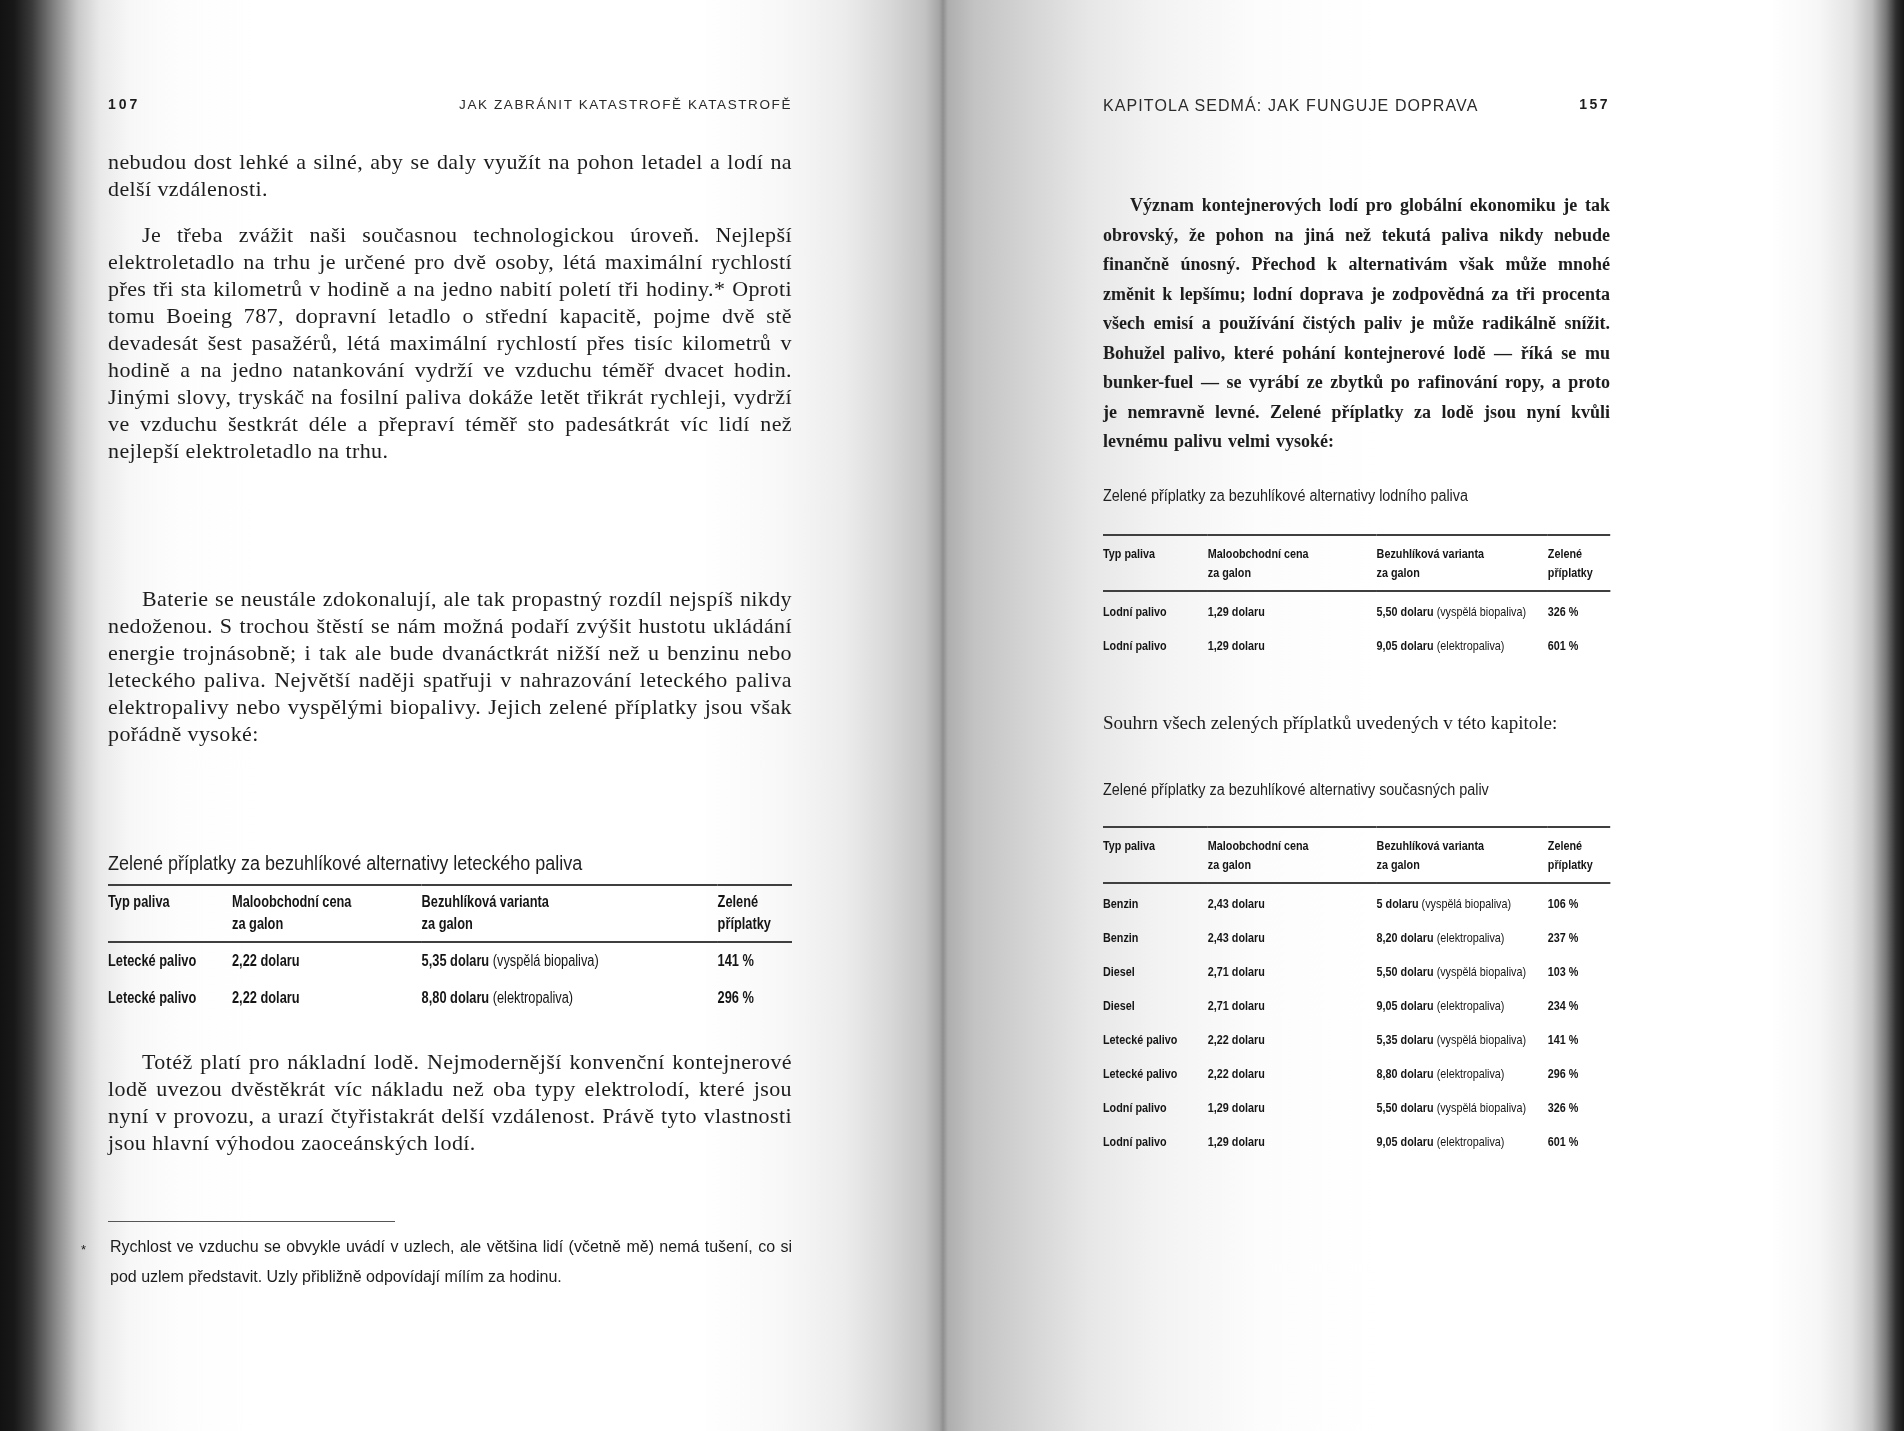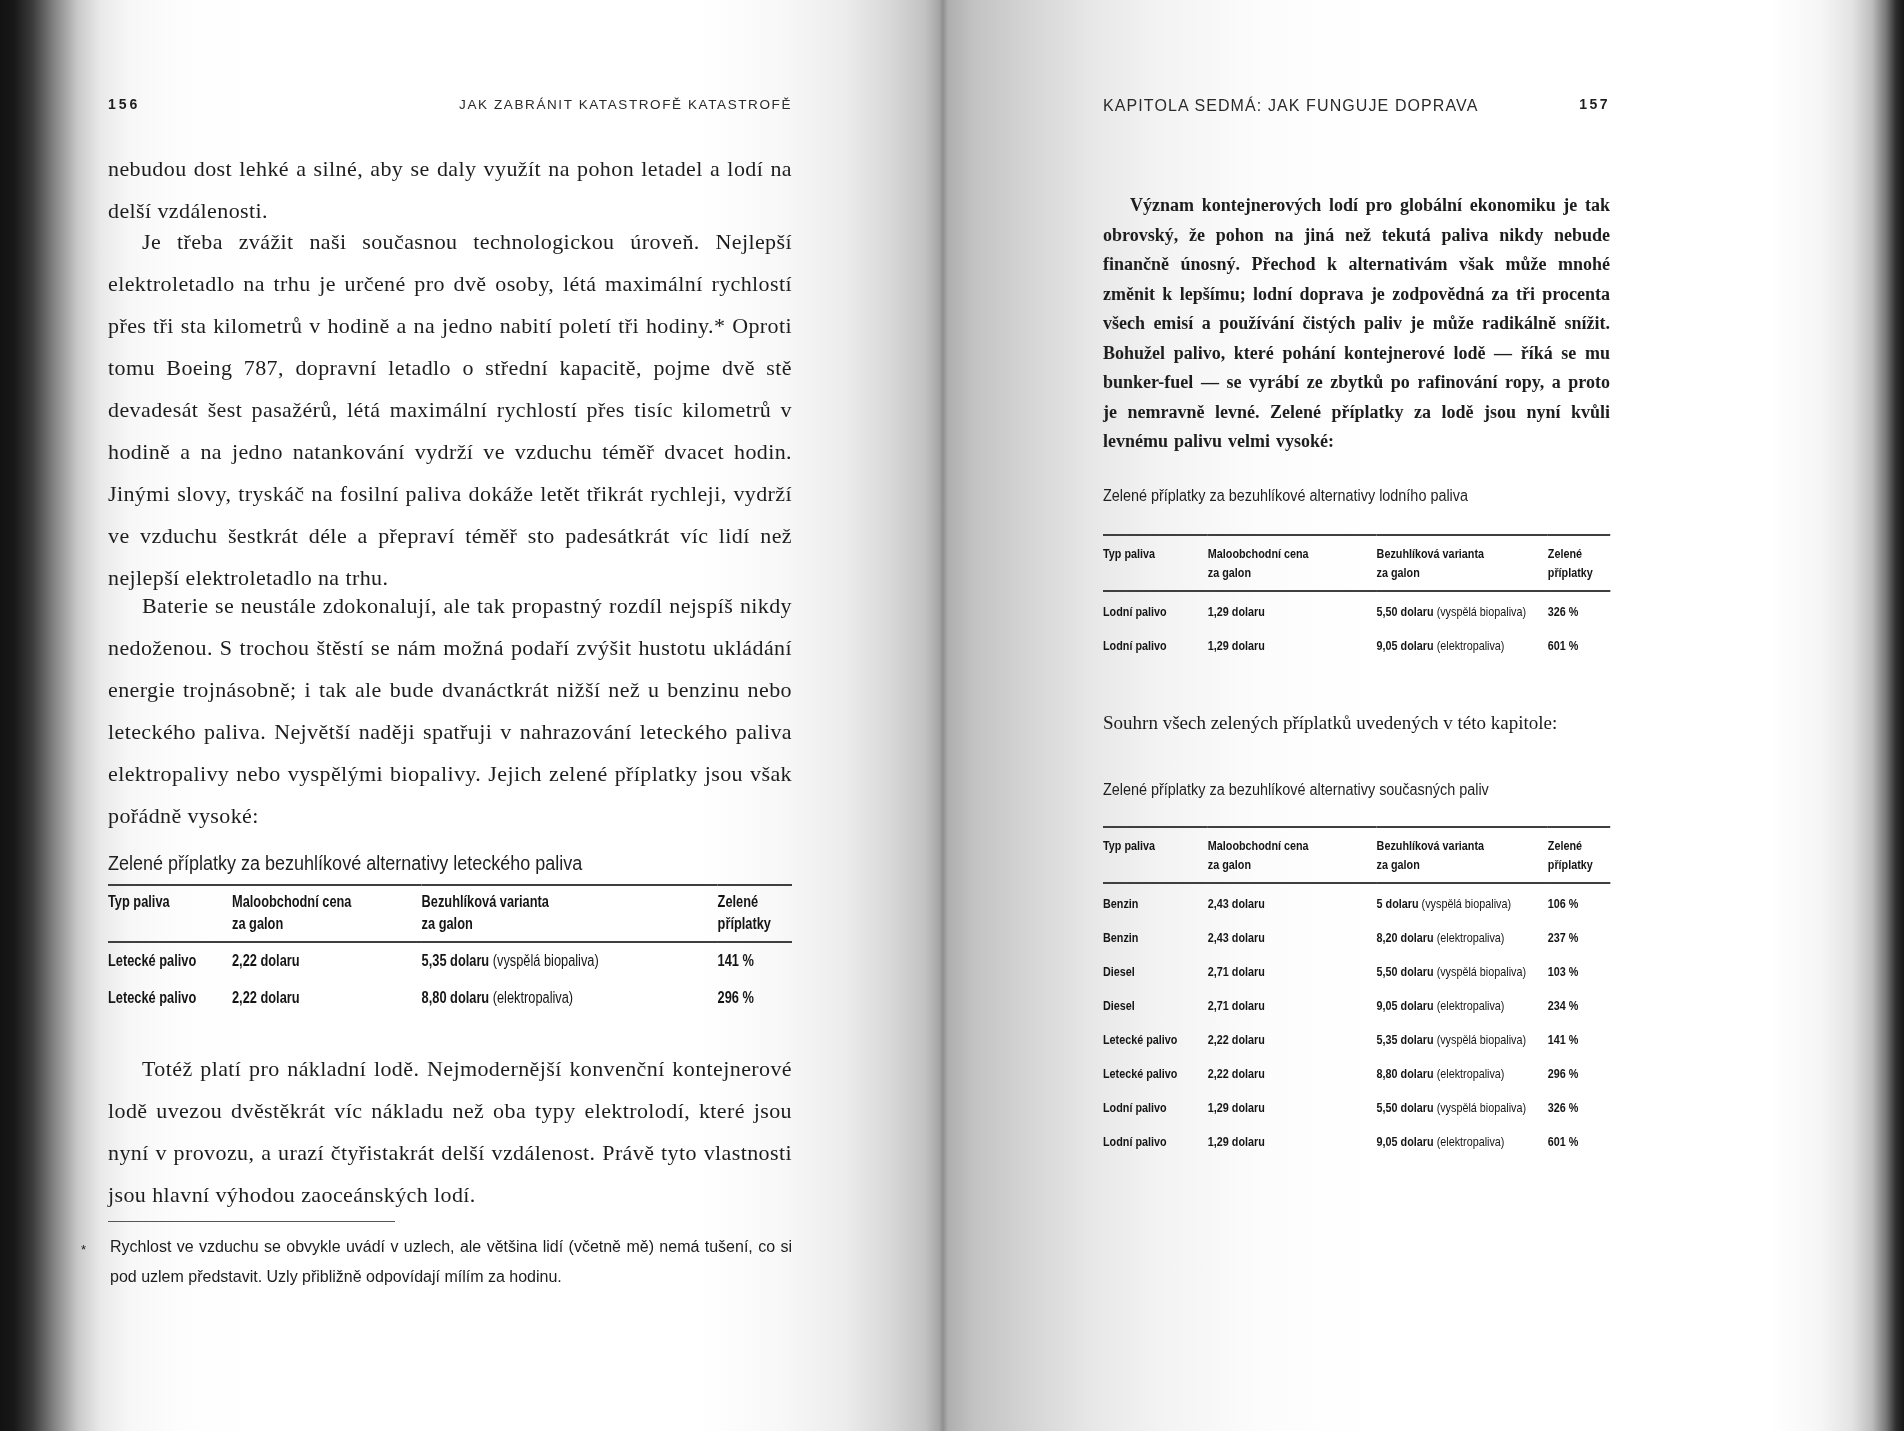--- a/index.html
+++ b/index.html
@@ -22,21 +22,21 @@
   .rhead{position:absolute;top:96px;left:0;right:0;height:22px;
          font-family:"Liberation Sans",sans-serif;color:#242424;}
   .pnum{position:absolute;top:0;font-size:14px;font-weight:700;letter-spacing:3px;color:#1e1e1e;}
   .rtitle{position:absolute;top:1px;font-size:13.5px;letter-spacing:1.6px;white-space:nowrap;color:#2a2a2a;}
   .colL .pnum{left:0;} .colL .rtitle{right:0;}
   .colR .rtitle{left:0;font-size:16px;letter-spacing:1.1px;}
   .colR .pnum{right:0;font-size:14px;letter-spacing:2.5px;}
 
   
   .para{position:absolute;left:0;width:100%;margin:0;text-align:justify;color:#1d1d1d;}
-  .pL{font-size:22px;line-height:42px;letter-spacing:0.4px;}
+  .pL{font-size:22px;line-height:27px;letter-spacing:0.4px;}
   .pR18{font-size:18px;line-height:29.5px;word-spacing:1.5px;font-weight:bold;}
   .pR19{font-size:19.5px;line-height:36.5px;letter-spacing:-0.3px;}
   .ind{text-indent:34px;}
   .indR{text-indent:27px;}
   .body-line{position:absolute;left:0;font-size:19px;line-height:36.5px;color:#1d1d1d;white-space:nowrap;}
 
   
   .tcap{position:absolute;left:0;font-family:"Liberation Sans",sans-serif;color:#1f1f1f;
         transform-origin:0 0;transform:scaleX(.9);white-space:nowrap;}
   .capL{font-size:20px;width:760px;}
@@ -66,21 +66,21 @@
             color:#1c1c1c;text-align:justify;}
   .fnmark{position:absolute;left:-29px;top:3px;font-size:13px;}
 </style>
 </head>
 <body>
 
 <div class="spread">
 
   <section class="page-col colL">
     <header class="rhead">
-      <span class="pnum">156</span>
+      <span class="pnum">107</span>
       <span class="rtitle">JAK ZABRÁNIT KATASTROFĚ KATASTROFĚ</span>
     </header>
 
     <p class="para pL" style="top:148px">nebudou dost lehké a silné, aby se daly využít na pohon letadel a lodí na delší vzdálenosti.</p>
     <p class="para pL ind" style="top:221px">Je třeba zvážit naši současnou technologickou úroveň. Nejlepší elektroletadlo na trhu je určené pro dvě osoby, létá maximální rychlostí přes tři sta kilometrů v hodině a na jedno nabití poletí tři hodiny.* Oproti tomu Boeing 787, dopravní letadlo o střední kapacitě, pojme dvě stě devadesát šest pasažérů, létá maximální rychlostí přes tisíc kilometrů v hodině a na jedno natankování vydrží ve vzduchu téměř dvacet hodin. Jinými slovy, tryskáč na fosilní paliva dokáže letět třikrát rychleji, vydrží ve vzduchu šestkrát déle a přepraví téměř sto padesátkrát víc lidí než nejlepší elektroletadlo na trhu.</p>
     <p class="para pL ind" style="top:585px">Baterie se neustále zdokonalují, ale tak propastný rozdíl nejspíš nikdy nedoženou. S trochou štěstí se nám možná podaří zvýšit hustotu ukládání energie trojnásobně; i tak ale bude dvanáctkrát nižší než u benzinu nebo leteckého paliva. Největší naději spatřuji v nahrazování leteckého paliva elektropalivy nebo vyspělými biopalivy. Jejich zelené příplatky jsou však pořádně vysoké:</p>
 
     <div class="tcap capL" style="top:852px">Zelené příplatky za bezuhlíkové alternativy leteckého paliva</div>
     <div class="twrap tL" style="top:884px">
         <table>

